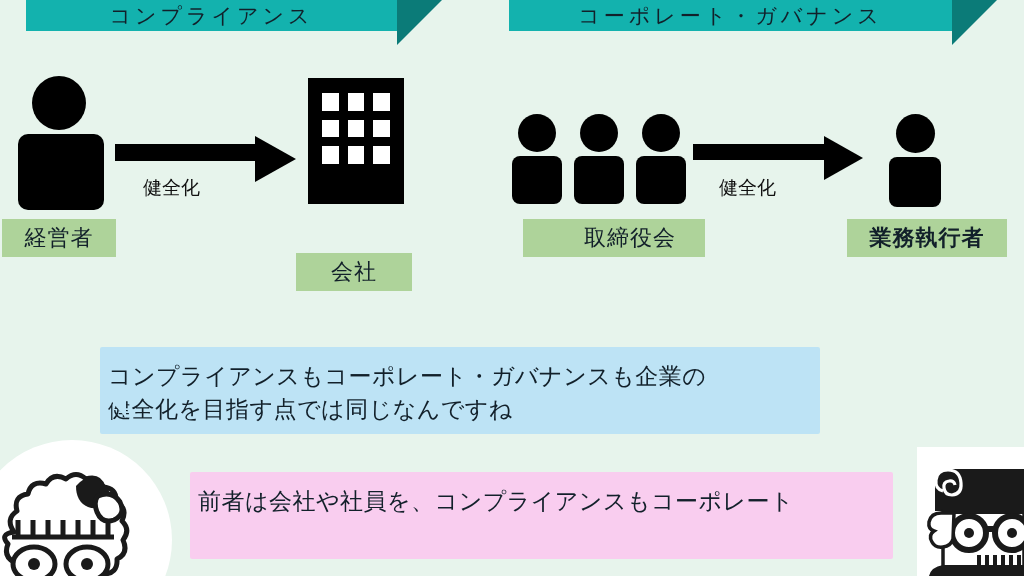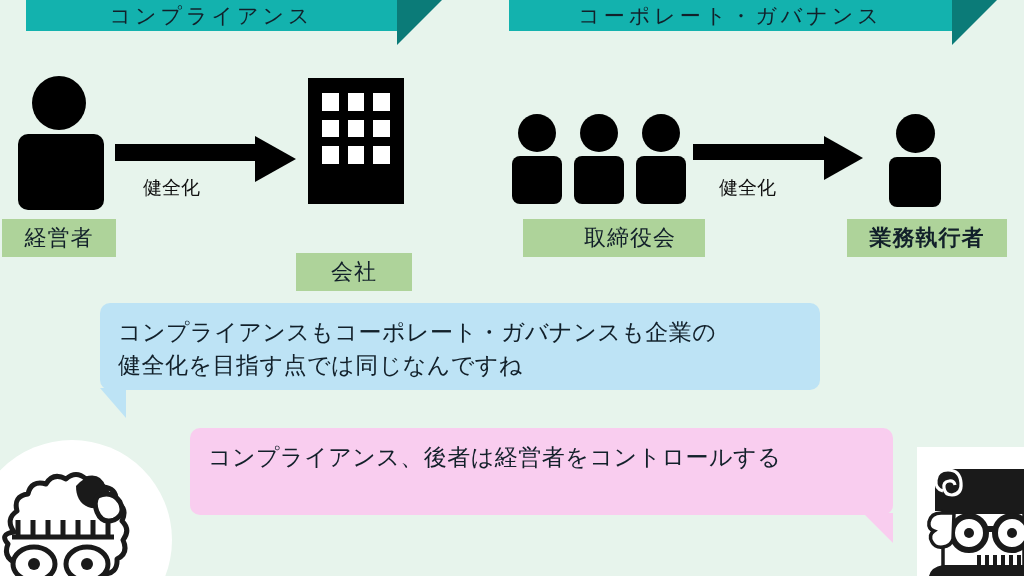--- a/index.html
+++ b/index.html
@@ -107,23 +107,24 @@
     color: #12202a;
     font-size: 22px;
     letter-spacing: 1px;
     white-space: nowrap;
     font-family: "Liberation Serif", "DejaVu Serif", serif;
   }
 
   
   .bubble {
     position: absolute;
-    border-radius: 10px;
+    border-radius: 2px;
     box-sizing: border-box;
-    padding: 14px 18px 10px 18px;
+    padding: 14px 18px 10px 8px;
+    margin-top: 44px;
   }
   .bubble p {
     margin: 0;
     font-size: 23px;
     line-height: 1.42;
     color: #12202a;
     letter-spacing: 0.5px;
     font-family: "Liberation Serif", "DejaVu Serif", serif;
   }
   .bubble-blue { background: #bde3f5; }
@@ -227,21 +228,21 @@
   <div class="tag" style="left:523px; top:219px; width:150px;padding-left:32px;">取締役会</div>
   <div class="tag" style="left:847px; top:219px; width:160px;font-weight:bold;">業務執行者</div>
 
   <div class="bubble bubble-blue" style="left:100px; top:303px; width:720px; height:87px;">
     <p>コンプライアンスもコーポレート・ガバナンスも企業の</p>
     <p>健全化を目指す点では同じなんですね</p>
   </div>
   <div class="tail-blue" style="left:100px; top:388px;"></div>
 
   <div class="bubble bubble-pink" style="left:190px; top:428px; width:703px; height:87px;">
-    <p>コンプライアンス、後者は経営者をコントロールする</p>
+    <p>前者は会社や社員を、コンプライアンスもコーポレート</p>
   </div>
   <div class="tail-pink" style="left:863px; top:513px;"></div>
 
   <div class="avatar-sheep" style="left:-28px; top:440px; width:200px; height:200px;">
     <svg viewBox="0 0 200 200" width="200" height="200">
       <g fill="none" stroke="#1a1a1a" stroke-width="5" stroke-linecap="round" stroke-linejoin="round">
 
         <path d="M42 92 q-9 -13 3 -21 q-4 -15 11 -17 q3 -14 18 -10
                  q7 -12 20 -5 q10 -9 20 0 q13 -4 17 8
                  q14 1 13 15 q12 6 6 19 q9 9 1 19

